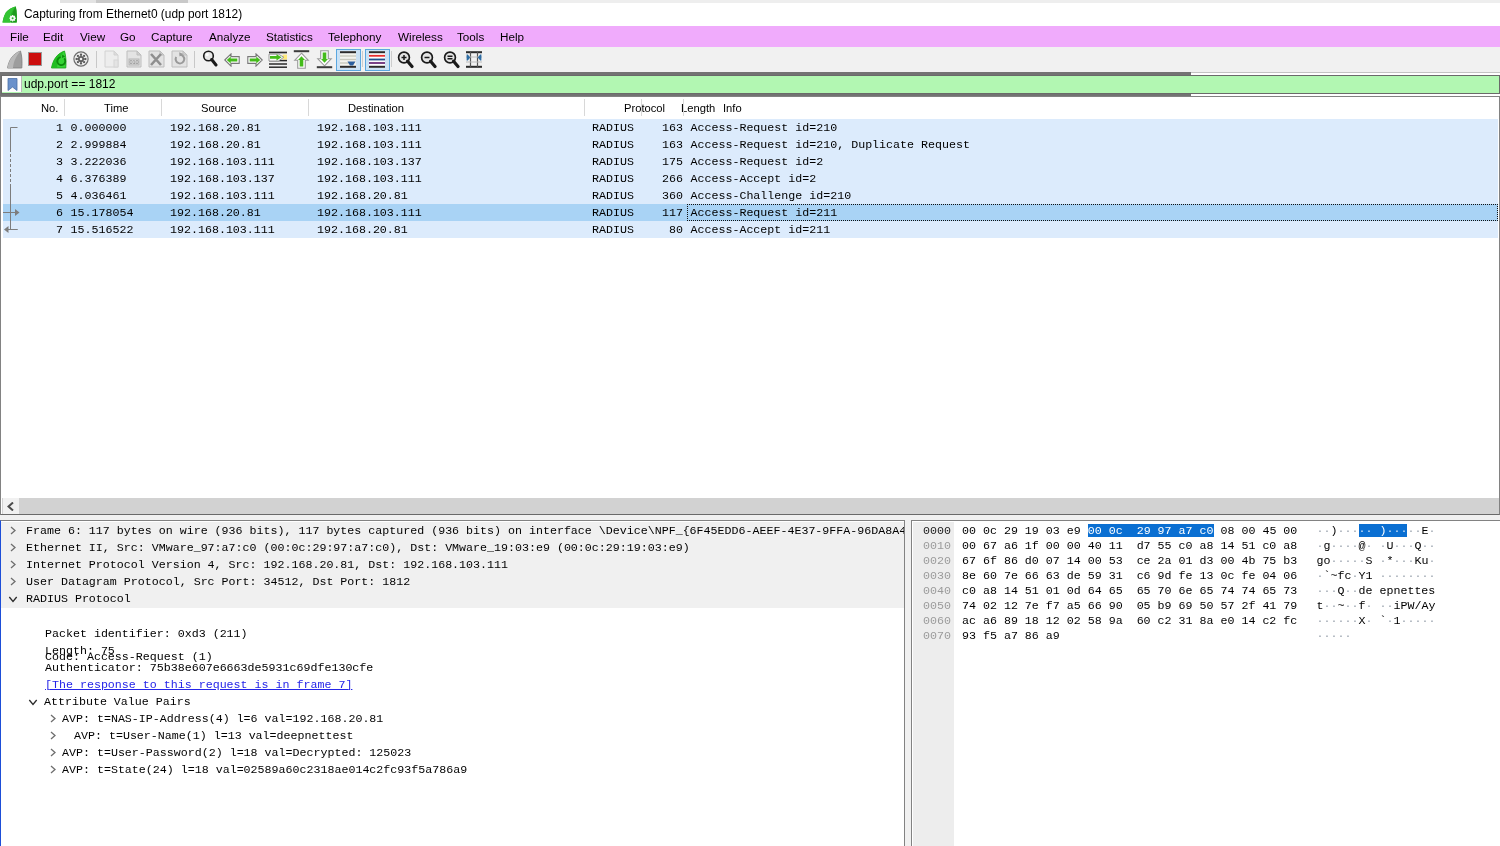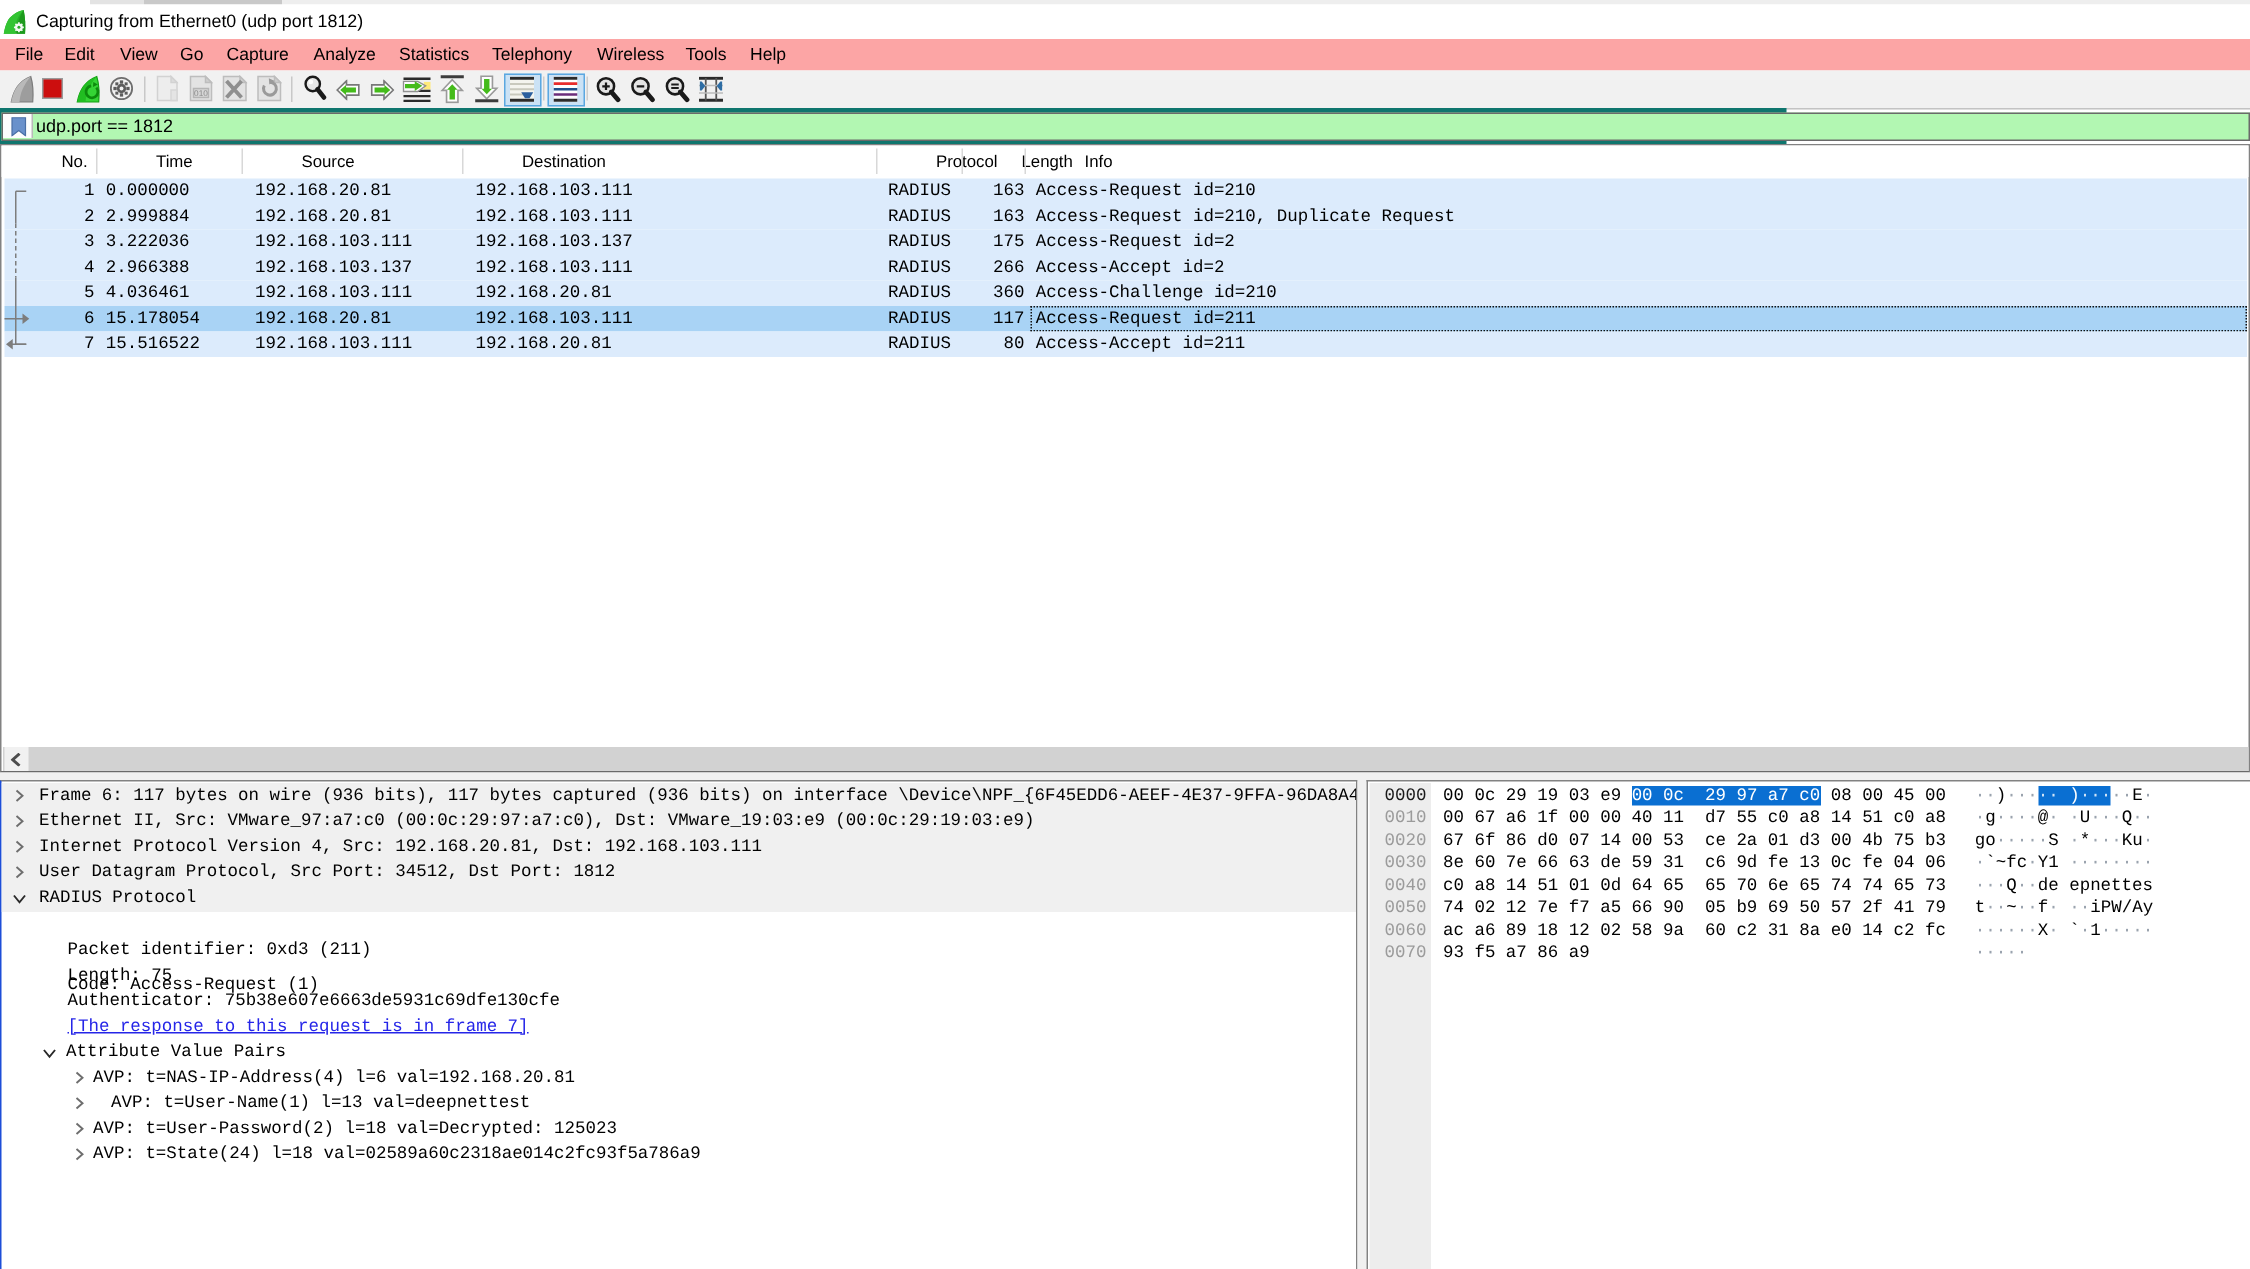--- a/index.html
+++ b/index.html
@@ -44,21 +44,21 @@
         <line x1="7.3" y1="12.2" x2="13.9" y2="12.2"></line>
         <line x1="8.3" y1="9.9" x2="12.9" y2="14.5"></line>
         <line x1="8.3" y1="14.5" x2="12.9" y2="9.9"></line>
       </g>
       <circle cx="10.6" cy="12.2" r="1" fill="#2aa82a"></circle>
     </g>
   </svg>
   <div class="a sans" style="left:24px;top:1px;font-size:11.9px;line-height:21px;color:#000">Capturing from Ethernet0 (udp port 1812)</div>
 </div>
 
-<div class="a" id="menubar" style="left:0;top:26px;width:1500px;height:21px;background:#fca5a5;font-size:11.7px;color:#000">
+<div class="a" id="menubar" style="left:0;top:26px;width:1500px;height:21px;background:#f0abfc;font-size:11.7px;color:#000">
   <span class="a" style="left:10px;top:4px">File</span>
   <span class="a" style="left:43px;top:4px">Edit</span>
   <span class="a" style="left:80px;top:4px">View</span>
   <span class="a" style="left:120px;top:4px">Go</span>
   <span class="a" style="left:151px;top:4px">Capture</span>
   <span class="a" style="left:209px;top:4px">Analyze</span>
   <span class="a" style="left:266px;top:4px">Statistics</span>
   <span class="a" style="left:328px;top:4px">Telephony</span>
   <span class="a" style="left:398px;top:4px">Wireless</span>
   <span class="a" style="left:457px;top:4px">Tools</span>
@@ -206,21 +206,21 @@
   <line x1="0" y1="15.8" x2="16" y2="15.8" stroke="#2b2b2b" stroke-width="2"></line>
   <line x1="4.5" y1="1" x2="4.5" y2="16" stroke="#555" stroke-width="1.2"></line>
   <line x1="11.5" y1="1" x2="11.5" y2="16" stroke="#555" stroke-width="1.2"></line>
   <line x1="0" y1="6" x2="16" y2="6" stroke="#bbb" stroke-width="1"></line>
   <line x1="0" y1="11" x2="16" y2="11" stroke="#bbb" stroke-width="1"></line>
   <path d="M0.6 3.4 h1.2 l2.4 3 -2.4 3 h-1.2 z" fill="#2e6da4"></path>
   <path d="M15.4 3.4 h-1.2 l-2.4 3 2.4 3 h1.2 z" fill="#2e6da4"></path>
 </svg>
 </div>
 
-<div class="a" id="filterbar" style="left:0;top:72px;width:1191px;height:24px;background:#0f766e">
+<div class="a" id="filterbar" style="left:0;top:72px;width:1191px;height:24px;background:#737373">
   <div class="a" style="left:1px;top:3px;width:1497px;height:17px;background:#b2f7b2;border:1px solid #6a6a6a"></div>
   <div class="a" style="left:2px;top:4px;width:19px;height:16px;background:#fdfdfd;border-right:1px solid #b9b9b9"></div>
   <svg class="a" style="left:7px;top:6px" width="11" height="13" viewBox="0 0 11 13">
     <path d="M1 0.5 h9 v12 l-4.5 -3.5 -4.5 3.5 z" fill="#6a91cb" stroke="#4a6fa5" stroke-width="0.8"></path>
   </svg>
   <div class="a sans" style="left:24px;top:4px;line-height:17px;font-size:12px;color:#000">udp.port == 1812</div>
 </div>
 
 <div class="a" id="plist" style="left:0;top:96px;width:1500px;height:419px;background:#fff;border:1px solid #828282;border-bottom:1px solid #696969;box-sizing:border-box">
 
@@ -237,21 +237,21 @@
     <div class="hsep" style="left:307px"></div>
     <div class="hsep" style="left:583px"></div>
     <div class="hsep" style="left:640px"></div>
     <div class="hsep" style="left:682px"></div>
   </div>
 
   <div id="rows" class="a mono" style="left:0;top:22px;width:1498px;height:120px">
     <div class="prow" style="top:0px;background:#dcebfc"><span class="c-no">1</span><span class="c-time">0.000000</span><span class="c-src">192.168.20.81</span><span class="c-dst">192.168.103.111</span><span class="c-pro">RADIUS</span><span class="c-len">163</span><span class="c-info">Access-Request id=210</span></div>
     <div class="prow" style="top:17px;background:#dcebfc"><span class="c-no">2</span><span class="c-time">2.999884</span><span class="c-src">192.168.20.81</span><span class="c-dst">192.168.103.111</span><span class="c-pro">RADIUS</span><span class="c-len">163</span><span class="c-info">Access-Request id=210, Duplicate Request</span></div>
     <div class="prow" style="top:34px;background:#dcebfc"><span class="c-no">3</span><span class="c-time">3.222036</span><span class="c-src">192.168.103.111</span><span class="c-dst">192.168.103.137</span><span class="c-pro">RADIUS</span><span class="c-len">175</span><span class="c-info">Access-Request id=2</span></div>
-    <div class="prow" style="top:51px;background:#dcebfc"><span class="c-no">4</span><span class="c-time">2.966388</span><span class="c-src">192.168.103.137</span><span class="c-dst">192.168.103.111</span><span class="c-pro">RADIUS</span><span class="c-len">266</span><span class="c-info">Access-Accept id=2</span></div>
+    <div class="prow" style="top:51px;background:#dcebfc"><span class="c-no">4</span><span class="c-time">6.376389</span><span class="c-src">192.168.103.137</span><span class="c-dst">192.168.103.111</span><span class="c-pro">RADIUS</span><span class="c-len">266</span><span class="c-info">Access-Accept id=2</span></div>
     <div class="prow" style="top:68px;background:#dcebfc"><span class="c-no">5</span><span class="c-time">4.036461</span><span class="c-src">192.168.103.111</span><span class="c-dst">192.168.20.81</span><span class="c-pro">RADIUS</span><span class="c-len">360</span><span class="c-info">Access-Challenge id=210</span></div>
     <div class="prow" style="top:85px;background:#a9d3f5"><i class="a" style="left:684px;right:0;top:0;bottom:0;border:1px dotted #111;box-sizing:border-box"></i><span class="c-no">6</span><span class="c-time">15.178054</span><span class="c-src">192.168.20.81</span><span class="c-dst">192.168.103.111</span><span class="c-pro">RADIUS</span><span class="c-len">117</span><span class="c-info">Access-Request id=211</span></div>
     <div class="prow" style="top:102px;background:#dcebfc"><span class="c-no">7</span><span class="c-time">15.516522</span><span class="c-src">192.168.103.111</span><span class="c-dst">192.168.20.81</span><span class="c-pro">RADIUS</span><span class="c-len">80</span><span class="c-info">Access-Accept id=211</span></div>
   </div>
 
   <svg class="a" style="left:0;top:22px" width="22" height="122" viewBox="0 0 22 122">
     <g stroke="#7d7d7d" stroke-width="1" fill="none">
       <path d="M9.5 8.5 H16.5"></path>
       <path d="M9.5 8.5 V30"></path>
       <path d="M9.5 30 V66" stroke-dasharray="3,2"></path>

